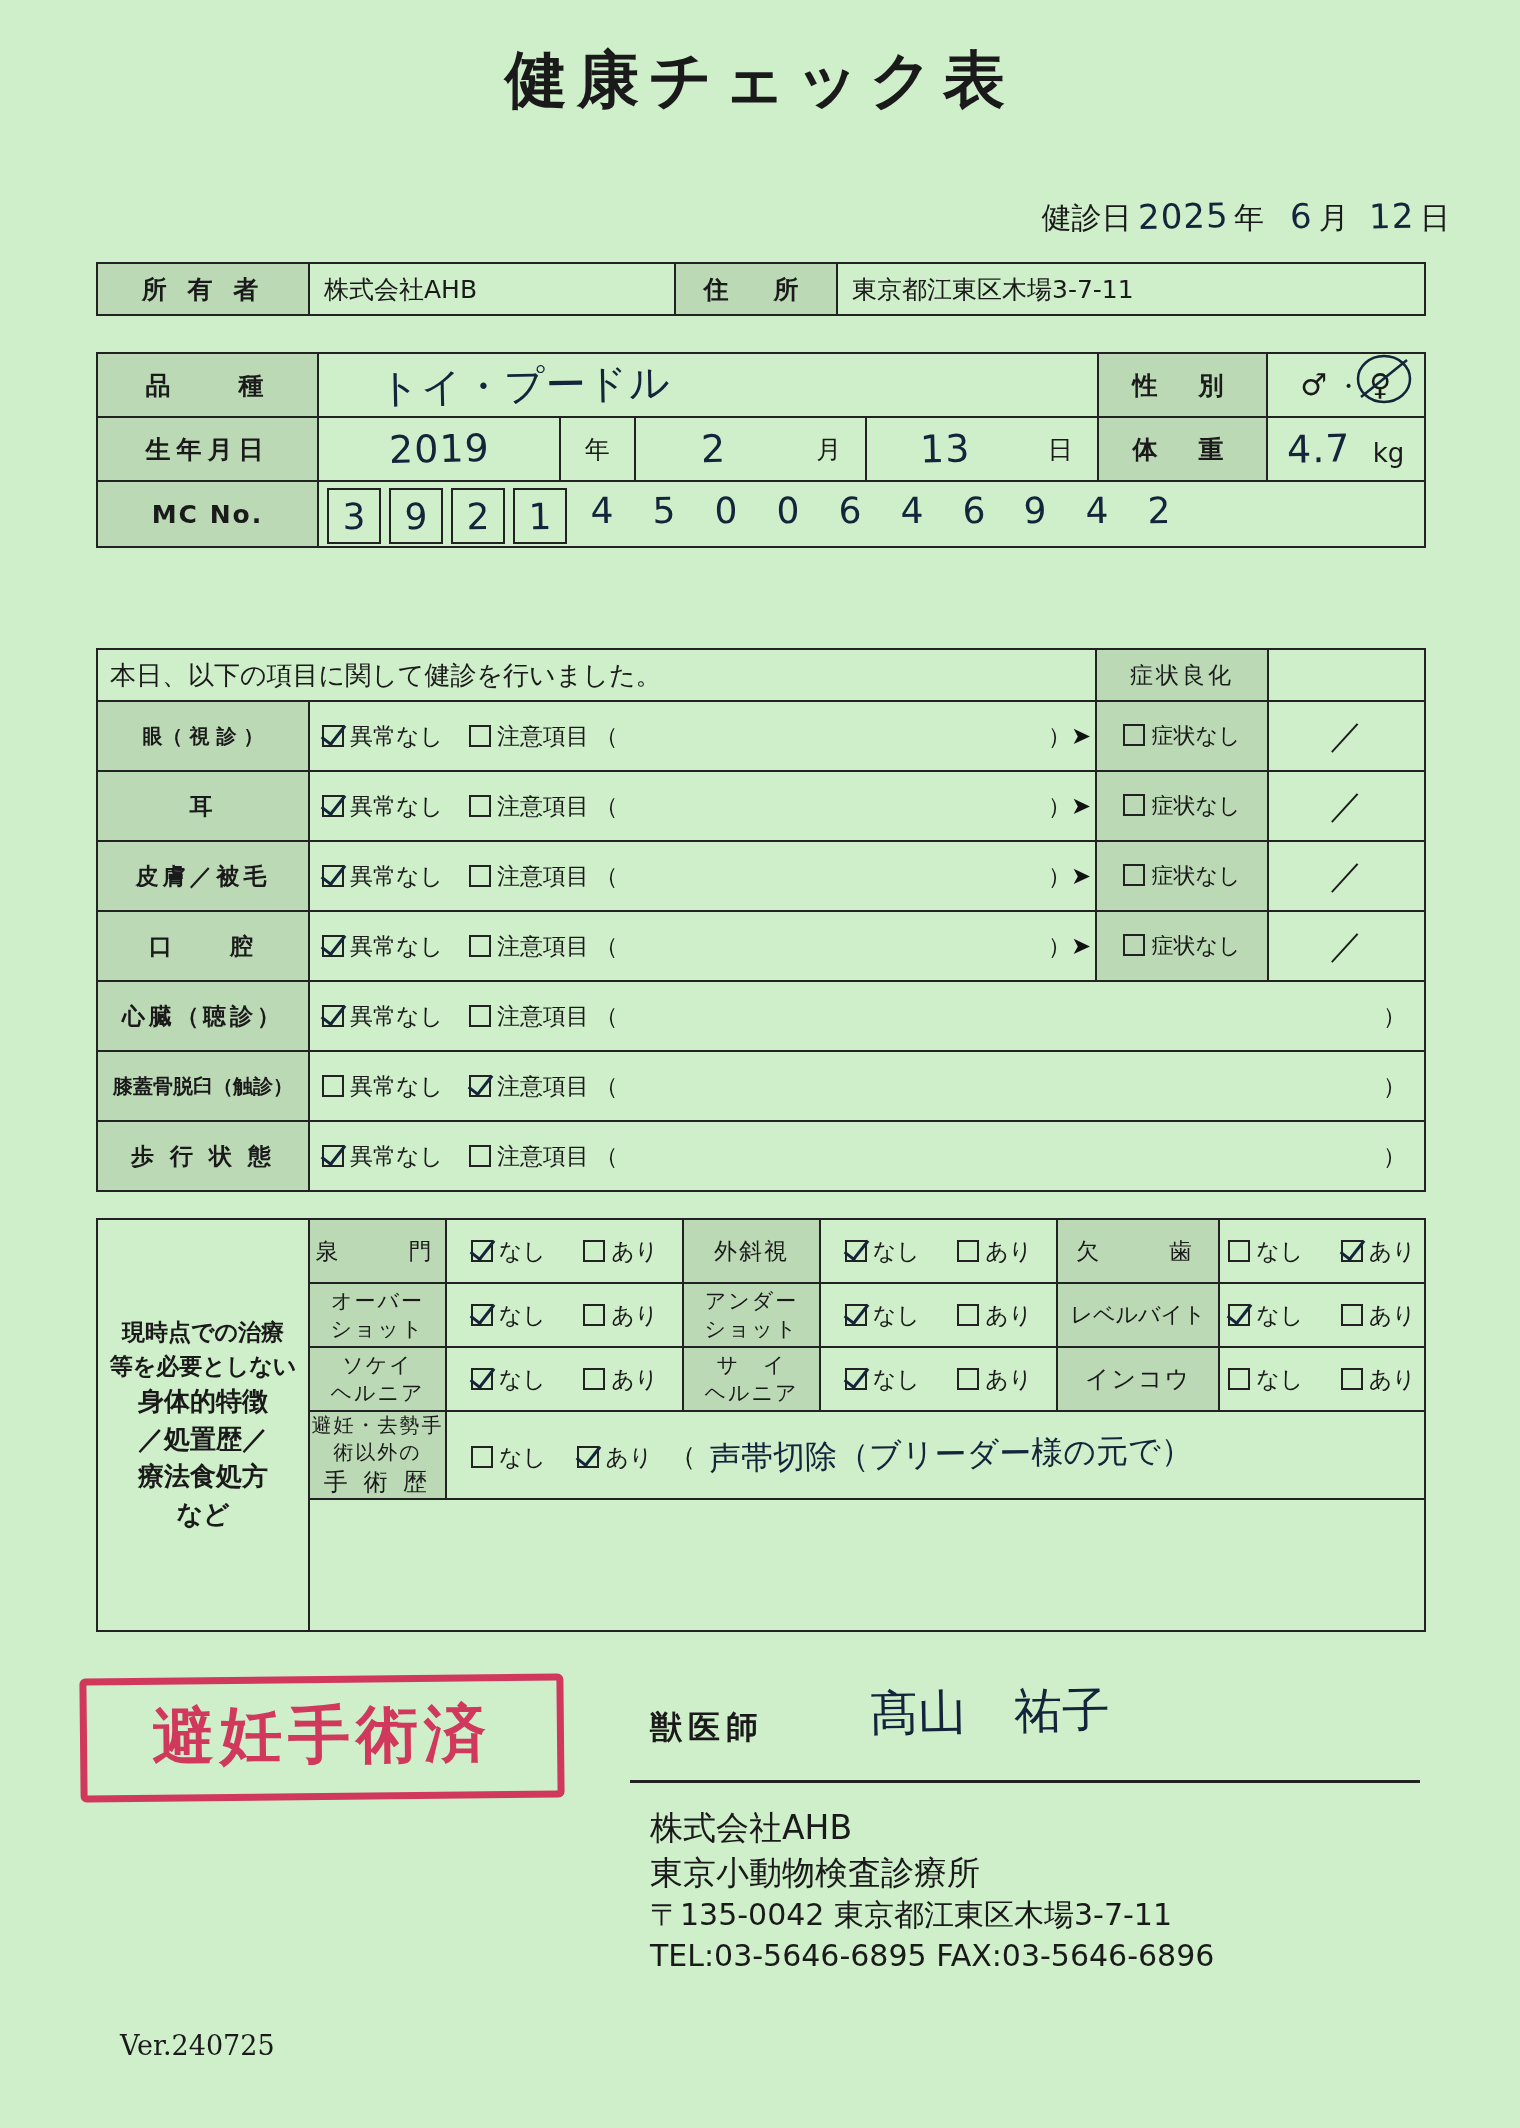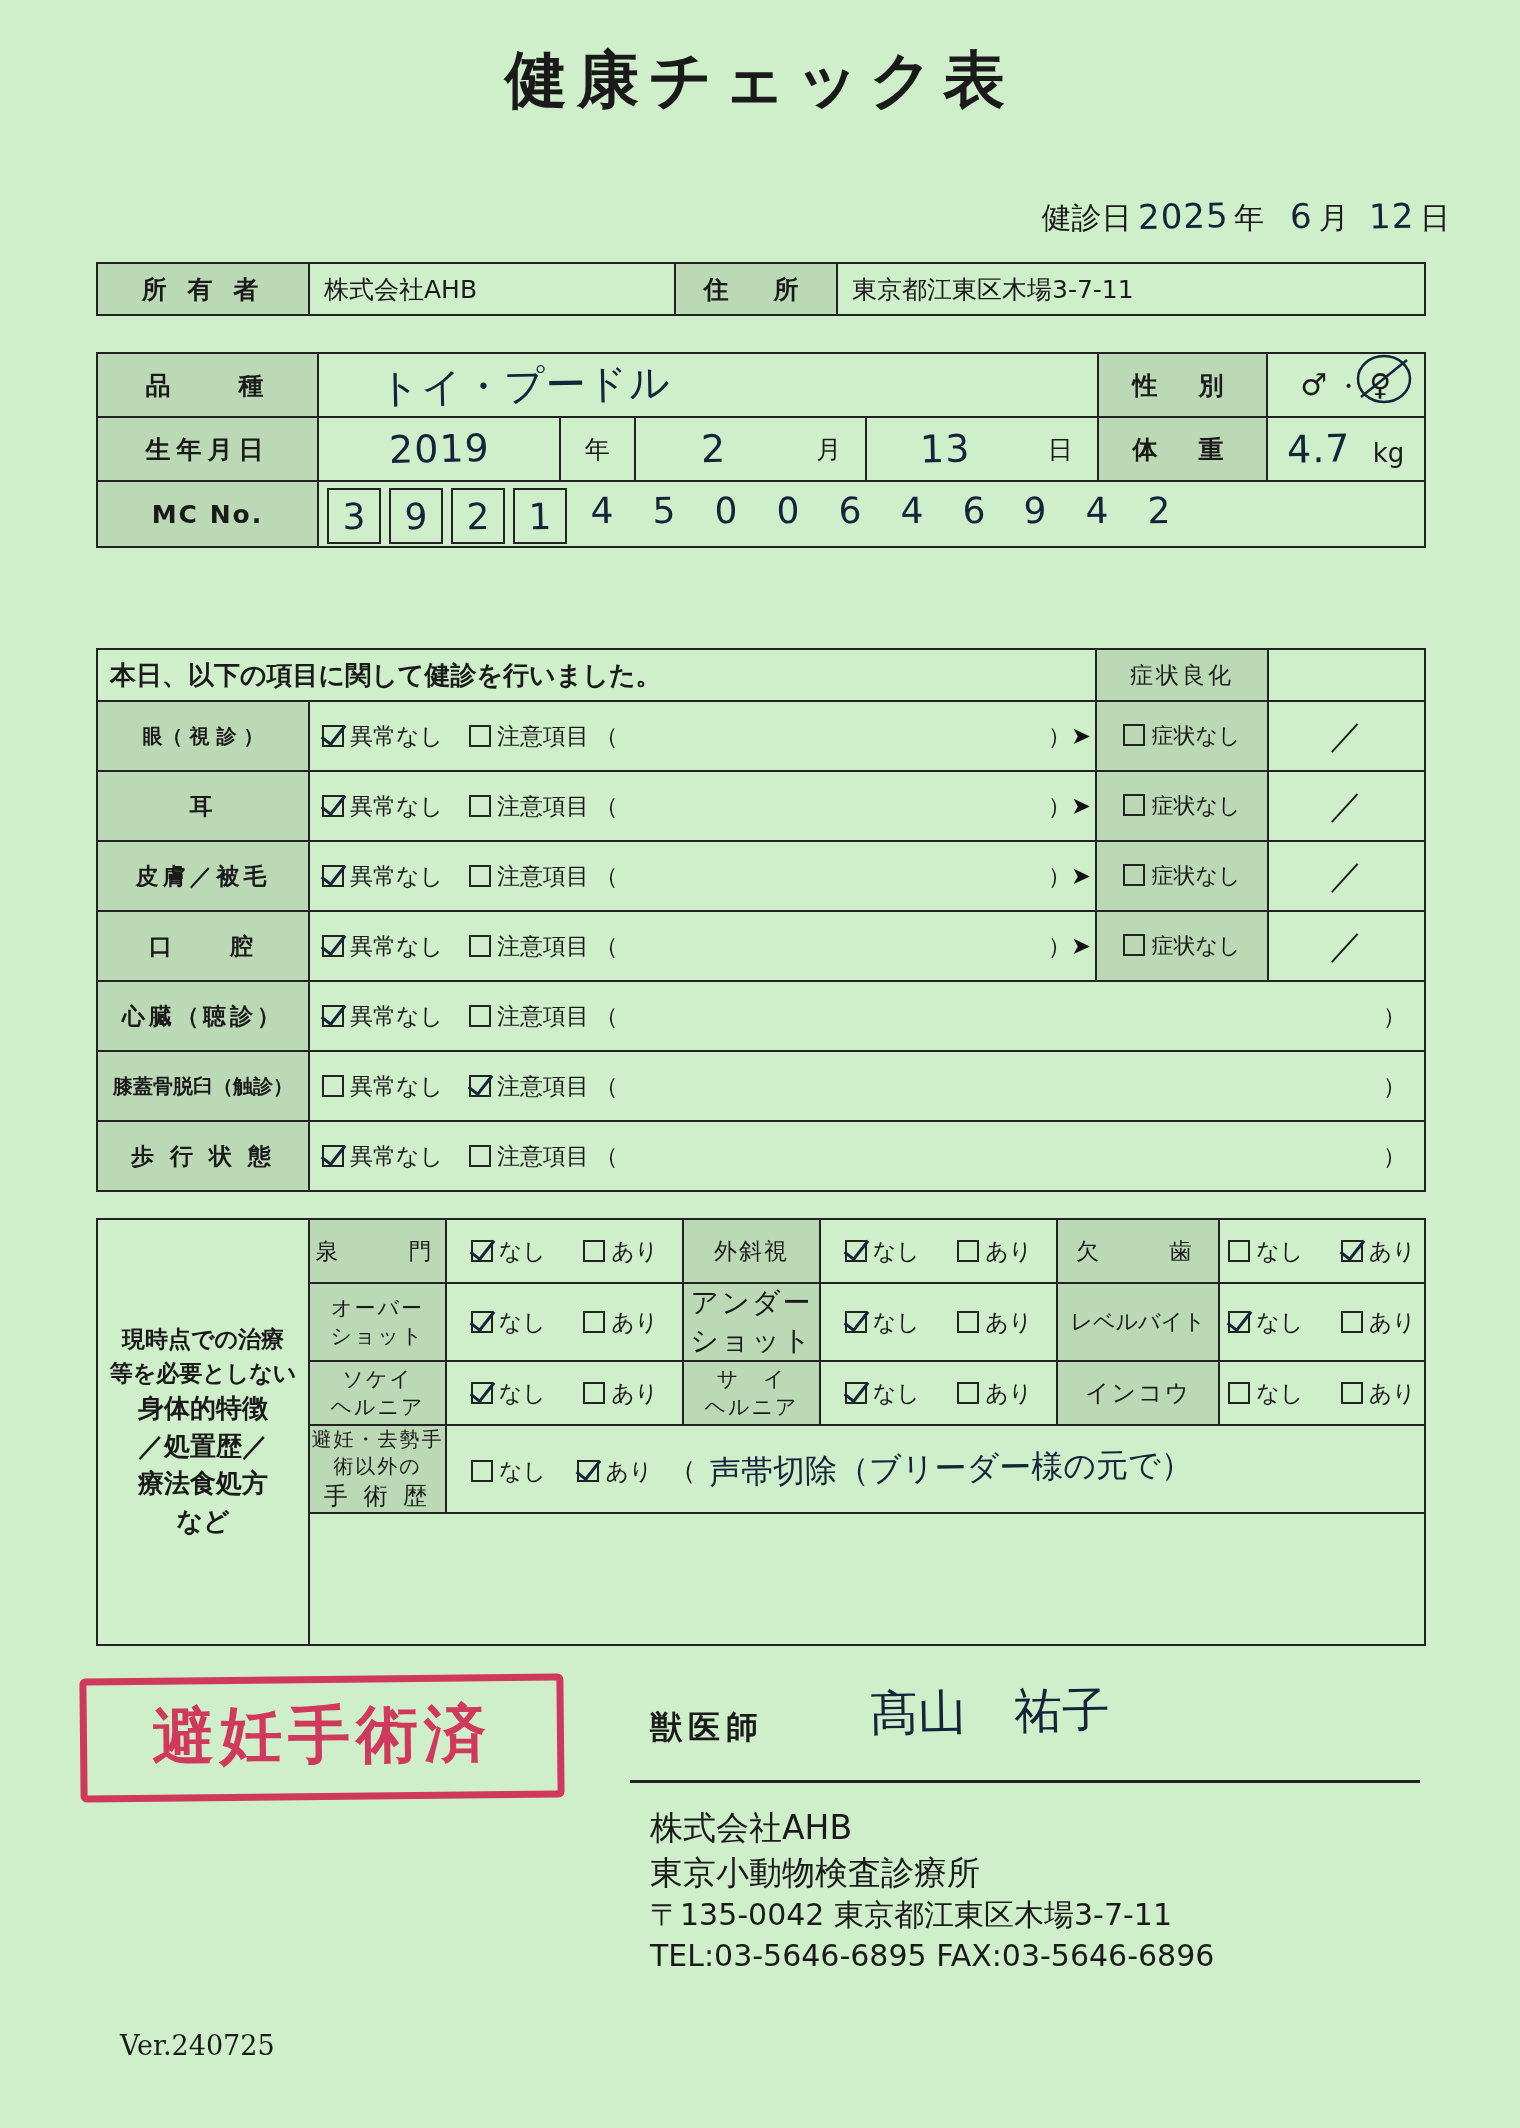--- a/index.html
+++ b/index.html
@@ -237,21 +237,21 @@
         <span id="mc-slot-12" class="mcplain"><span class="mcdigit">4</span></span>
         <span id="mc-slot-13" class="mcplain"><span class="mcdigit">2</span></span>
       </td>
     </tr>
   </tbody>
     </table>
 
   <table id="exam-table">
     <tbody>
         <tr>
-      <td class="t" colspan="2" style="height:50px;padding-left:12px;font-weight:700;font-size:26px;border-right:none">本日、以下の項目に関して健診を行いました。</td>
+      <td class="t" colspan="2" style="height:50px;padding-left:12px;font-weight:400;font-size:26px;border-right:none">本日、以下の項目に関して健診を行いました。</td>
       <td class="t symptom-head" style="width:170px;height:50px">症状良化</td>
       <td class="t" style="width:155px;height:50px;border-left:none"></td>
     </tr>
     </tbody>
       <tbody id="exam-body">
         <tr>
           <td class="t rowlbl" style="width: 210px; font-size: 20px; letter-spacing: 0px; margin-top: 16px;">眼（ 視 診 ）</td>
           <td class="t" colspan="1" style="padding-left: 12px;"><span class="chk on"></span><span>異常なし</span><span class="chk" style="margin-left:26px"></span><span>注意項目</span><span style="margin-left:6px">（</span><span style="float:right;margin-right:4px">）<span class="arrow">➤</span></span></td>
           <td class="t" style="background: rgb(188, 217, 182); text-align: center;"><span class="chk"></span><span style="font-size:22px">症状なし</span></td>
           <td class="t" style="text-align: center;"><span class="slash">／</span></td>
@@ -324,21 +324,21 @@
     </tr>
     <tr>
       <td class="t ftlbl" style="height:62px;font-size:21px">
         <div>オーバー</div>
         <div>ショット</div>
       </td>
       <td class="t ftopt">
         <span class="chk on"></span><span>なし</span>
         <span class="chk" style="margin-left:30px"></span><span>あり</span>
       </td>
-      <td class="t ftlbl" style="font-size:28px">
+      <td class="t ftlbl" style="font-size:21px">
         <div>アンダー</div>
         <div>ショット</div>
       </td>
       <td class="t ftopt">
         <span class="chk on"></span><span>なし</span>
         <span class="chk" style="margin-left:30px"></span><span>あり</span>
       </td>
       <td class="t ftlbl" style="font-size:22px;letter-spacing:0">
         <div>レベルバイト</div>
       </td>

